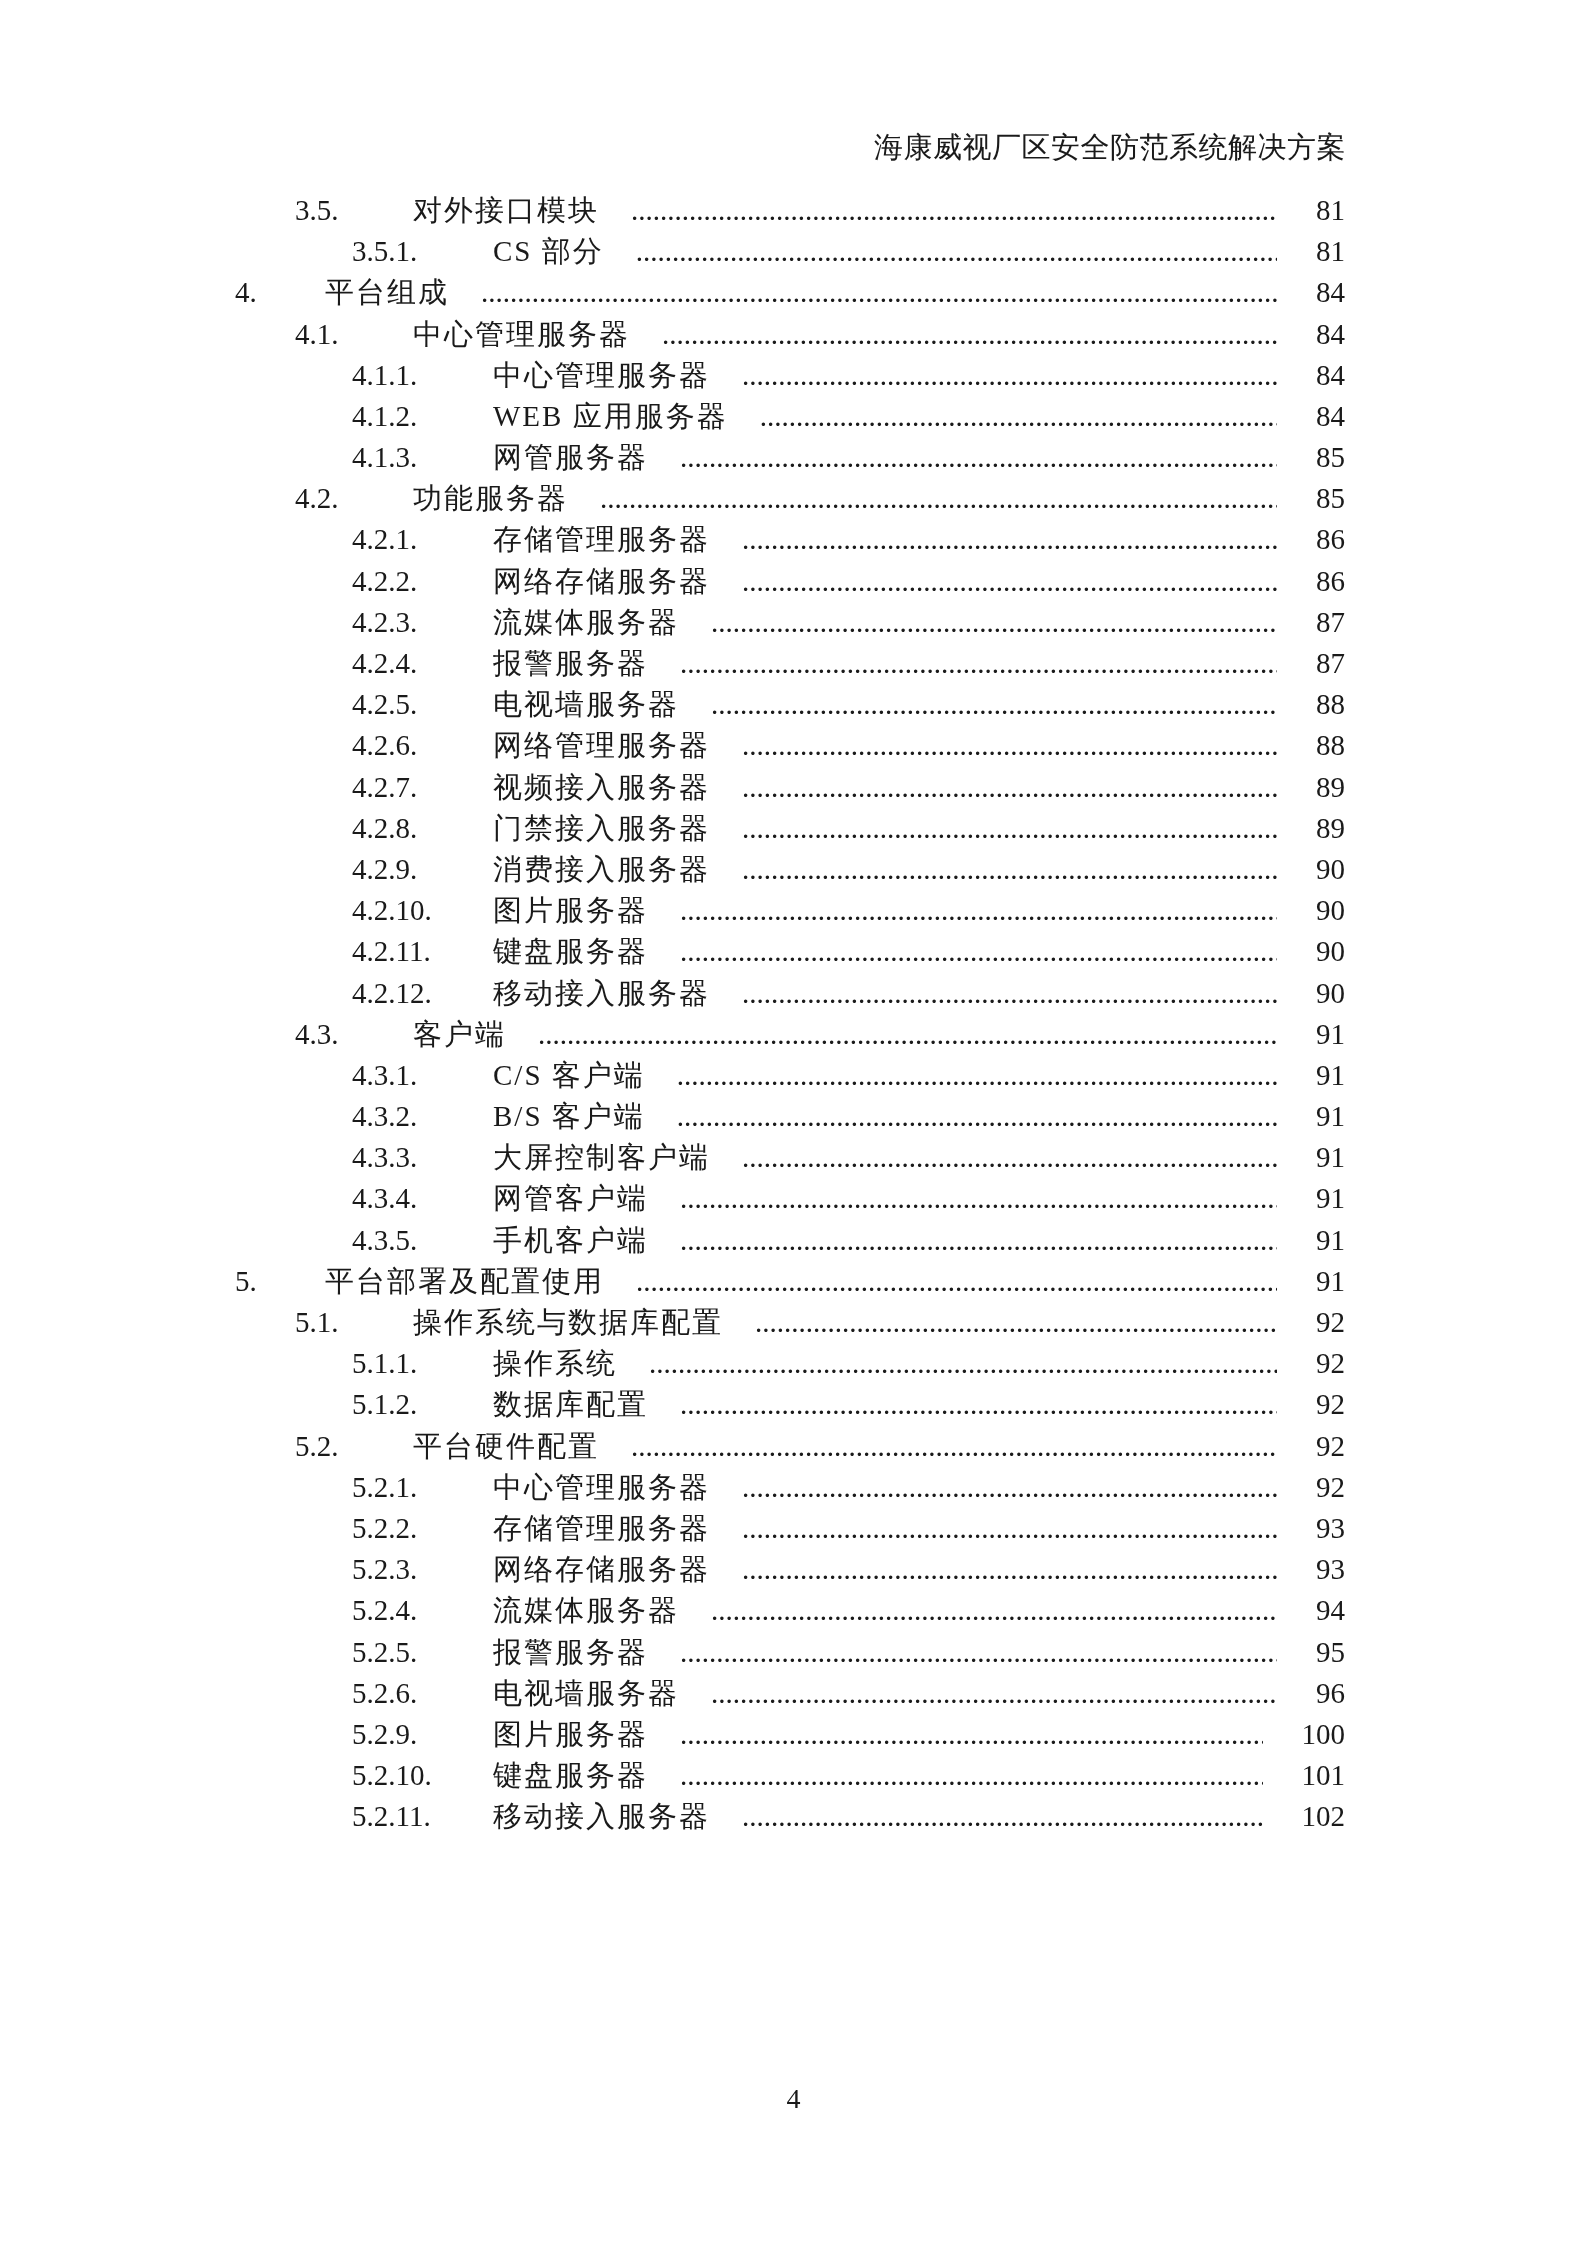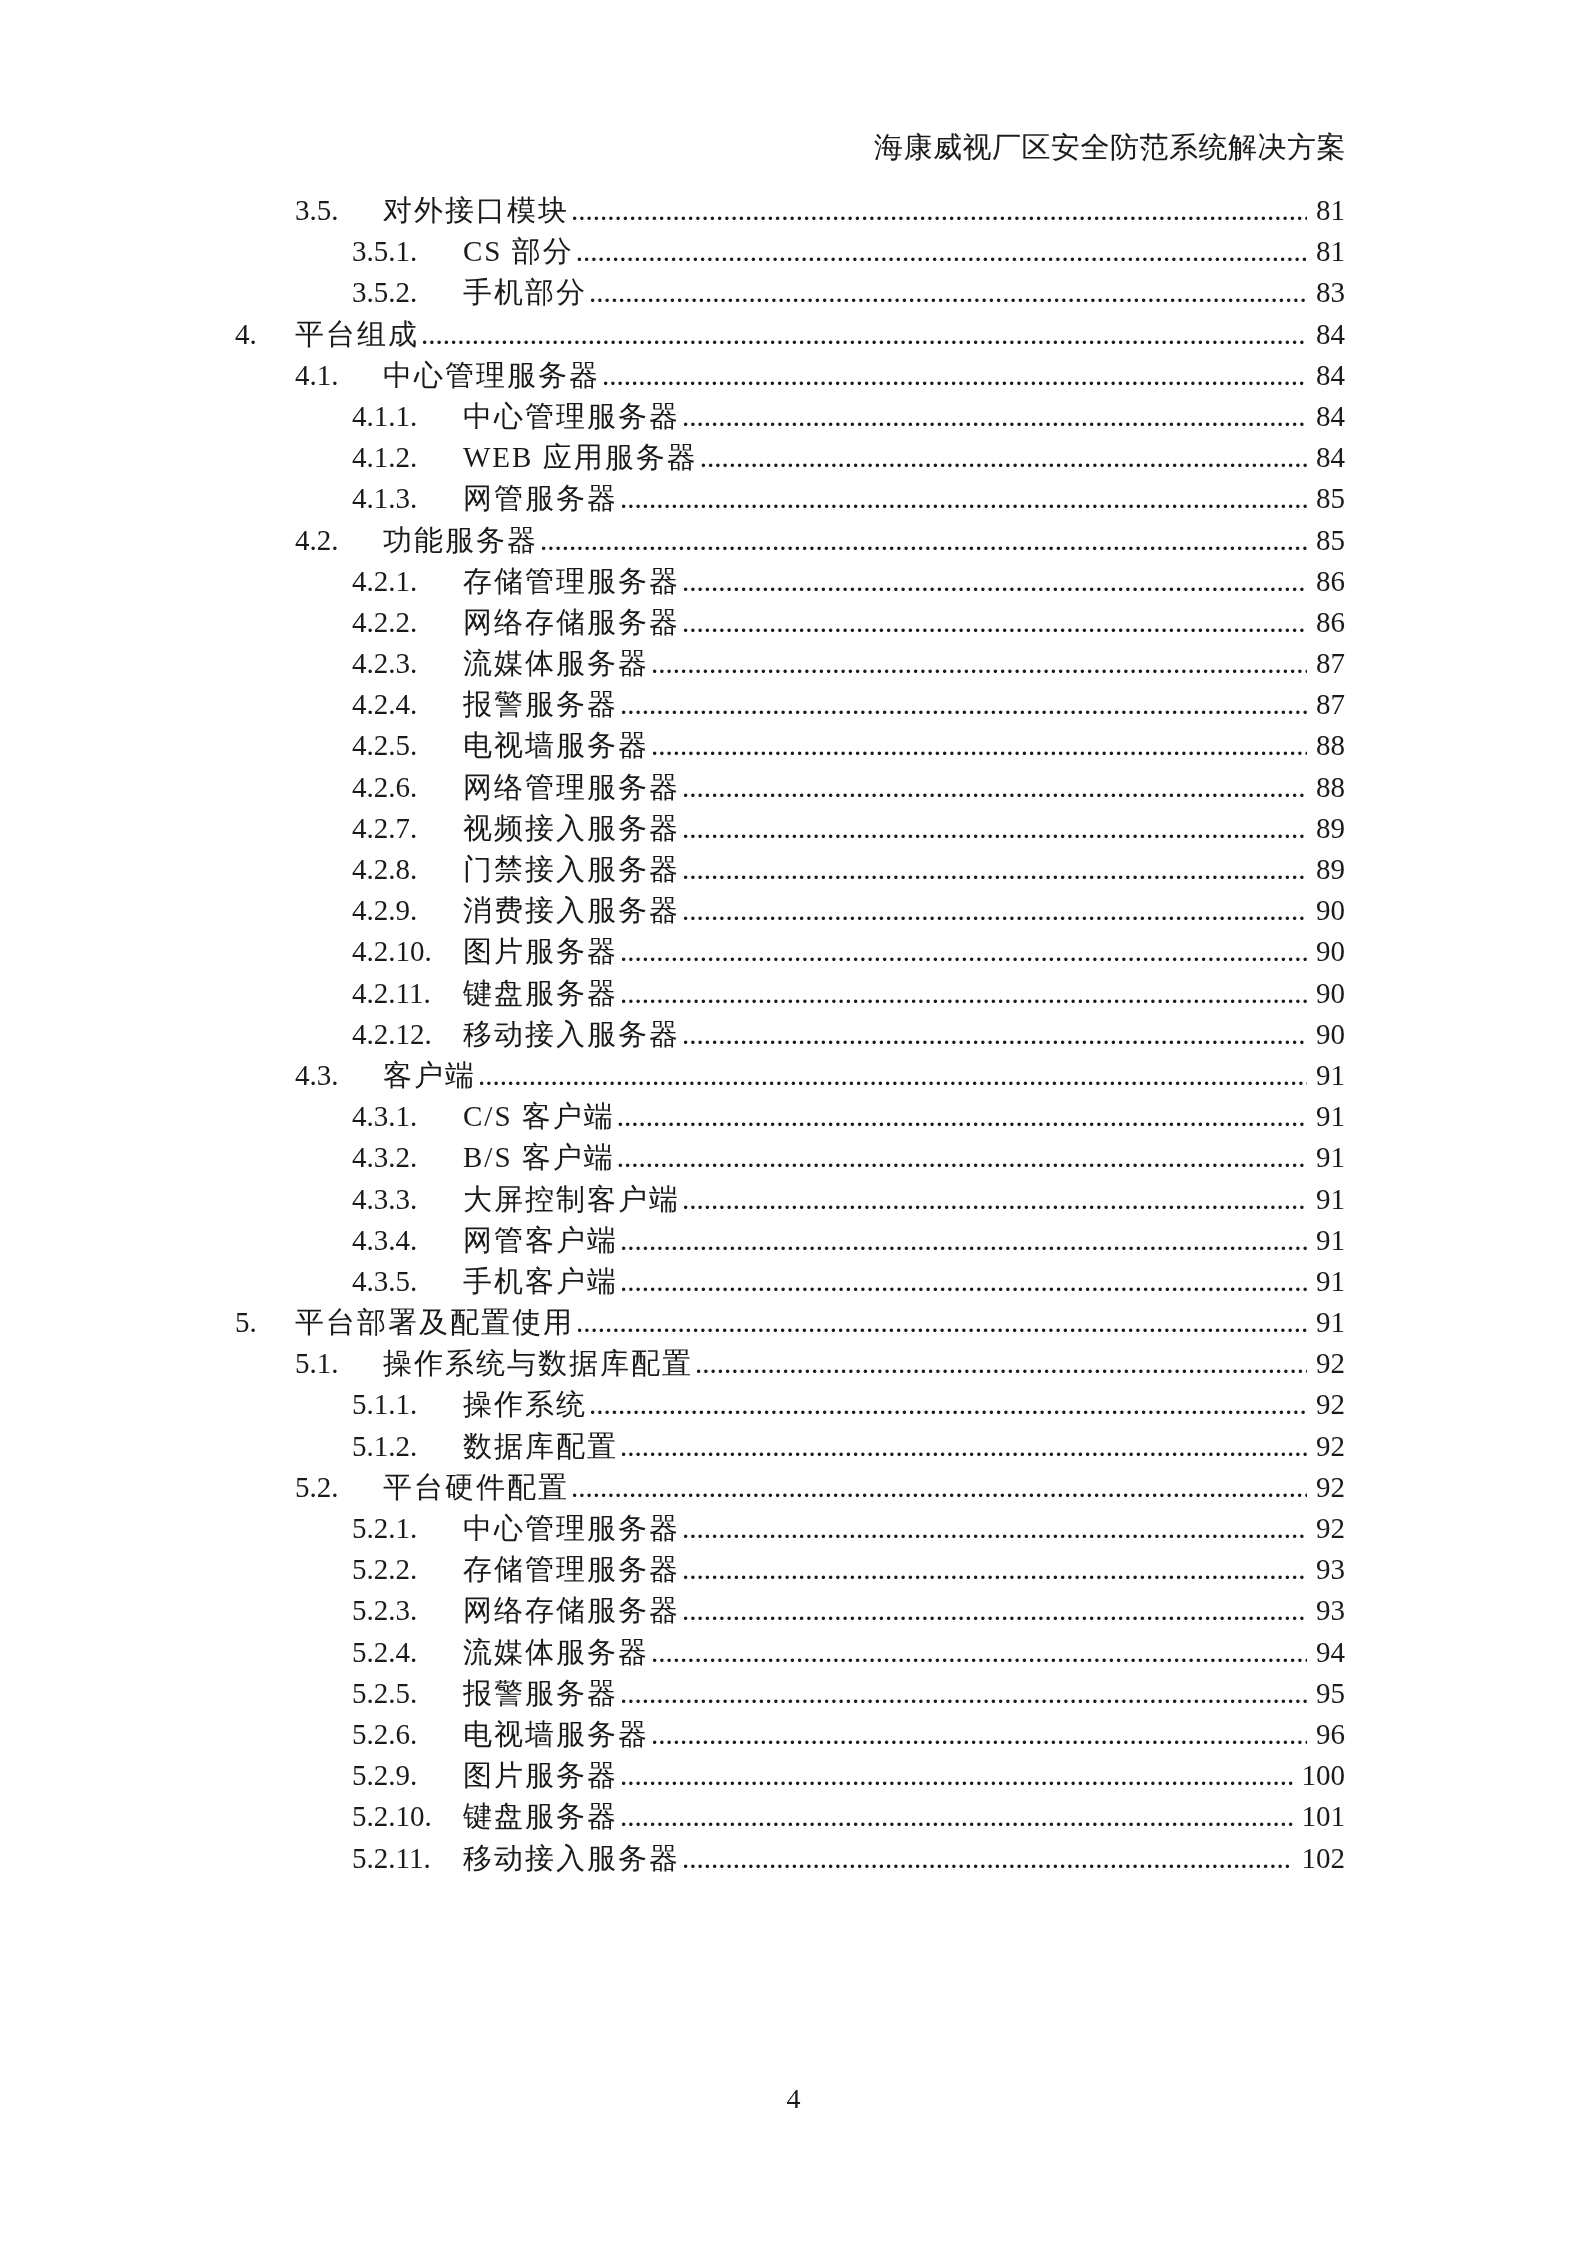--- a/index.html
+++ b/index.html
@@ -45,27 +45,28 @@
 
   
   .toc {
     position: absolute;
     top: 190px;
     left: 0;
     width: 1587px;
   }
   .toc-row {
     display: flex;
-    align-items: flex-start;
+    align-items: flex-end;
     height: 41.2px;
     line-height: 41.2px;
     font-size: 29px;
     padding-right: 242px;
     box-sizing: border-box;
     white-space: nowrap;
+    gap: 30px;
   }
   .toc-row .num   { flex: 0 0 auto; }
   .toc-row .title { flex: 0 0 auto; letter-spacing: 2px; }
   .toc-row.lvl1 { padding-left: 235px; } .toc-row.lvl1 .num { width: 60px;  }
   .toc-row.lvl2 { padding-left: 295px; } .toc-row.lvl2 .num { width: 88px;  }
   .toc-row.lvl3 { padding-left: 352px; } .toc-row.lvl3 .num { width: 111px; }
   .leader {
     flex: 1 1 auto;
     overflow: hidden;
     margin-left: 2px;
@@ -104,26 +105,20 @@
       <span class="title">对外接口模块</span>
       <span class="leader"></span>
       <span class="pagenum">81</span>
     </div>
       <div class="toc-row lvl3">
       <span class="num">3.5.1.</span>
       <span class="title">CS 部分</span>
       <span class="leader"></span>
       <span class="pagenum">81</span>
     </div>
-      <div class="toc-row lvl3">
-      <span class="num">3.5.2.</span>
-      <span class="title">手机部分</span>
-      <span class="leader"></span>
-      <span class="pagenum">83</span>
-    </div>
       <div class="toc-row lvl1">
       <span class="num">4.</span>
       <span class="title">平台组成</span>
       <span class="leader"></span>
       <span class="pagenum">84</span>
     </div>
       <div class="toc-row lvl2">
       <span class="num">4.1.</span>
       <span class="title">中心管理服务器</span>
       <span class="leader"></span>

